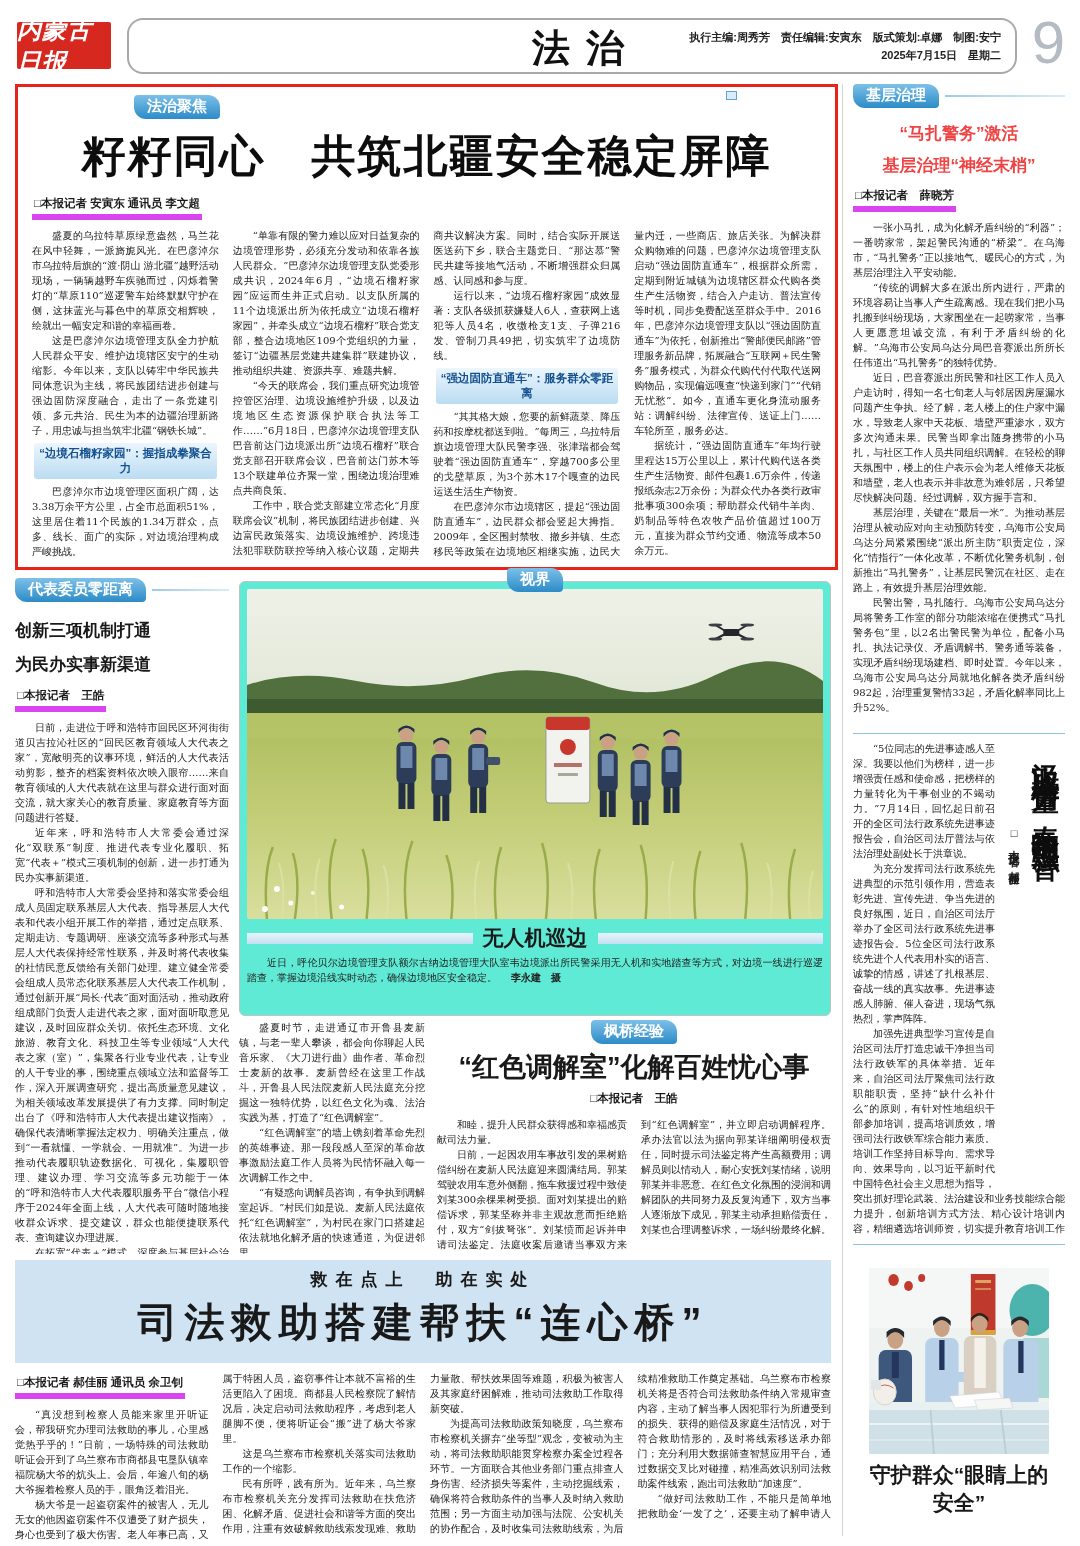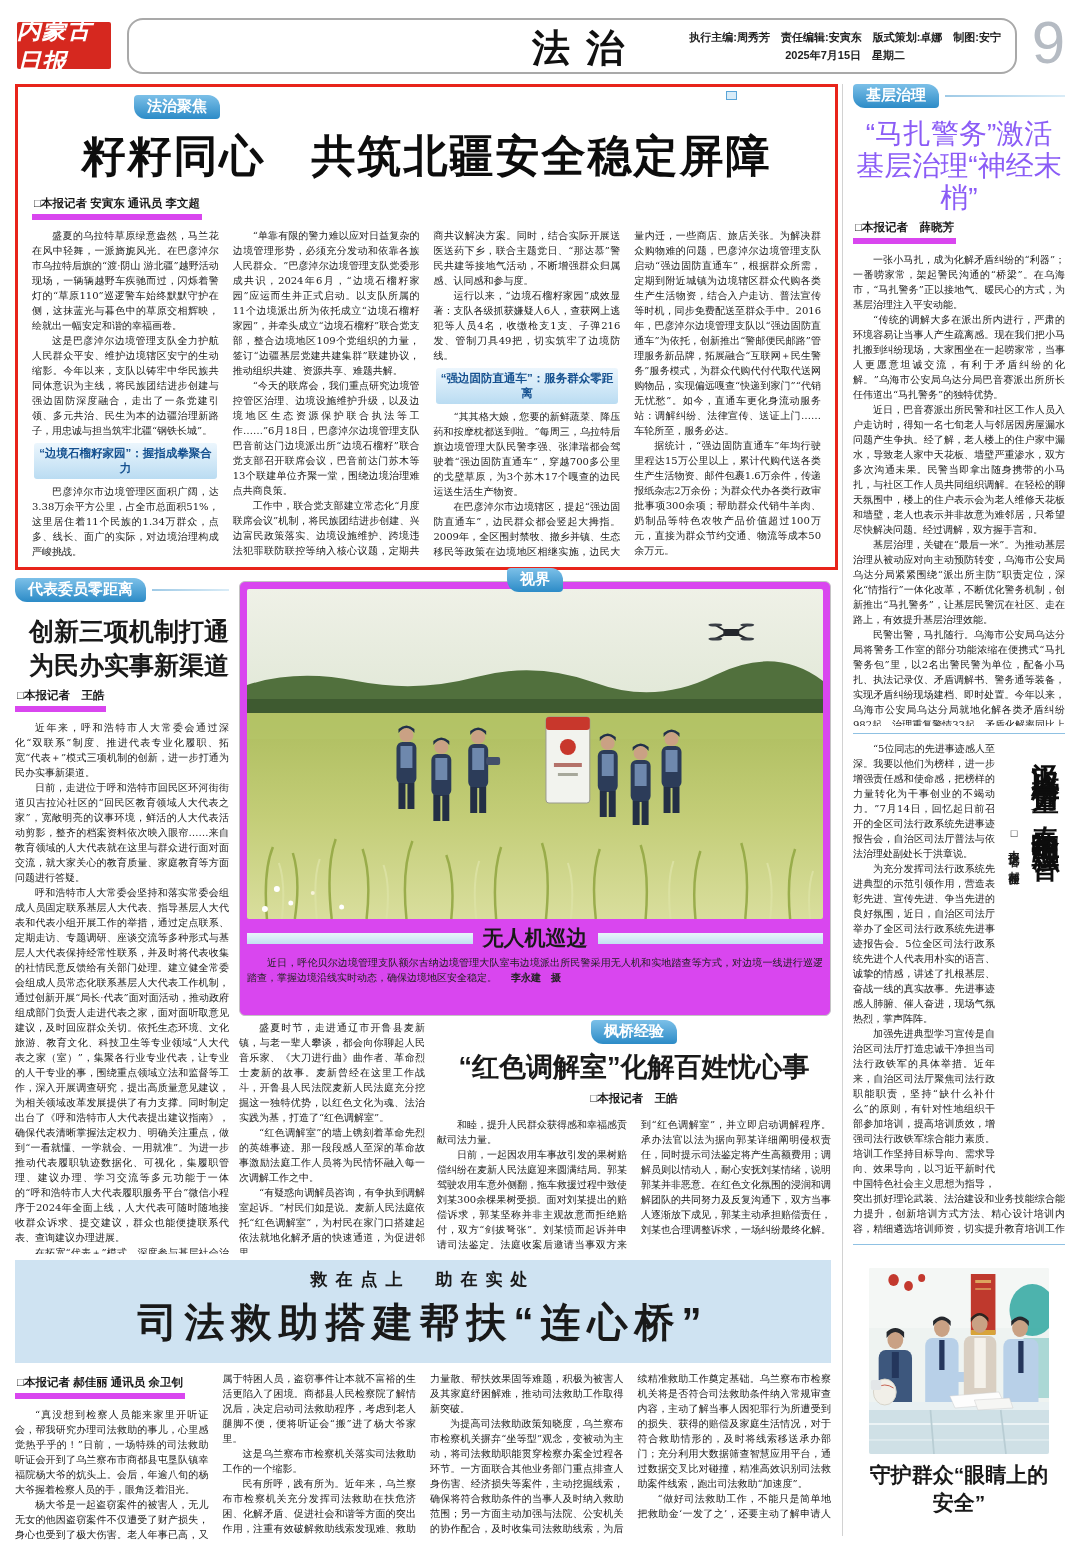--- a/index.html
+++ b/index.html
@@ -6,21 +6,21 @@
   .page{position:relative;width:1080px;height:1546px;background:#fff;overflow:hidden;
         font-family:"DejaVu Serif","Liberation Serif",serif;color:#191919;margin:0 auto;}
   
   .masthead{position:absolute;left:15px;top:12px;width:1050px;height:64px;}
   .logo{position:absolute;left:2px;top:10px;width:94px;height:47px;background:#d6281f;color:#fff;
         display:flex;align-items:center;justify-content:center;font-size:24px;font-weight:bold;
         font-style:italic;letter-spacing:1px;border-radius:2px;}
   .mast-box{position:absolute;left:112px;right:48px;top:6px;bottom:2px;border:2px solid #a9a9a9;border-radius:16px;}
   .section-title{position:absolute;left:12px;right:0;top:3px;text-align:center;font-size:38px;font-weight:900;
         letter-spacing:16px;text-indent:16px;font-family:"Liberation Sans",sans-serif;color:#111;}
-  .mast-meta{position:absolute;right:14px;top:8px;text-align:center;font-size:11px;line-height:18px;
+  .mast-meta{position:absolute;right:14px;top:8px;text-align:right;font-size:11px;line-height:18px;
         color:#222;font-weight:bold;font-family:"Liberation Sans",sans-serif;}
   .page-num{position:absolute;right:0;top:2px;font-size:60px;line-height:58px;color:#b5bbc3;
         font-family:"Liberation Sans",sans-serif;}
   
   .tag{display:inline-block;padding:2px 13px 3px;color:#fff;font-weight:bold;font-size:15px;
        background:linear-gradient(180deg,#7cc0e8,#2c8bc7);border-radius:4px 12px 4px 12px;
        font-family:"Liberation Sans",sans-serif;white-space:nowrap;}
   .tagrow{display:flex;align-items:center;gap:6px;}
   .tagline{flex:1;height:2px;background:linear-gradient(90deg,#9fcae6,#d9ecf7);}
   
@@ -37,46 +37,46 @@
   .lead{position:absolute;left:15px;top:84px;width:823px;height:486px;border:3px solid #e8241a;
         box-sizing:border-box;padding:8px 14px 8px;}
   .lead .tag{margin-left:102px;}
   .lead h1{margin:8px 0 6px;text-align:center;font-size:44px;font-weight:900;letter-spacing:2px;
            font-family:"Liberation Sans",sans-serif;color:#0d0d0d;}
   .lead-body{height:336px;}
   .marker{position:absolute;top:4px;right:98px;width:9px;height:7px;background:#d9ecf8;border:1px solid #5aa5d8;}
   
   .rightcol{position:absolute;left:842px;top:84px;width:223px;height:1452px;border-left:1px solid #d2d2d2;
             padding-left:10px;box-sizing:border-box;display:flex;flex-direction:column;}
-  .rightcol h2{margin:10px 0 2px;text-align:center;font-size:28px;line-height:32px;font-weight:400;
-            font-family:"Liberation Sans",sans-serif;color:#8b5cf6;}
+  .rightcol h2{margin:10px 0 2px;text-align:center;font-size:17px;line-height:32px;font-weight:700;
+            font-family:"Liberation Sans",sans-serif;color:#ef4444;}
   .grassroots{height:642px;overflow:hidden;}
   .single-body{overflow:hidden;}
   .divider{height:1px;background:#8fc1e3;margin:7px 0;}
   .models{height:496px;overflow:hidden;position:relative;}
   .models-body{height:100%;}
   .vert-block{float:right;writing-mode:vertical-rl;height:436px;margin:0 0 4px 8px;}
   .vert-headline{font-size:28px;font-weight:900;letter-spacing:5px;line-height:40px;
             font-family:"Liberation Sans",sans-serif;color:#0d0d0d;}
   .vert-byline{font-size:11px;font-weight:bold;letter-spacing:2px;padding-top:86px;line-height:22px;
             font-family:"Liberation Sans",sans-serif;}
   .eyebox{margin:4px 0 0;flex:1;overflow:hidden;}
   .eyebox svg{display:block;width:100%;height:186px;border-radius:2px;}
   .eyetitle{margin:7px 0 3px;text-align:center;font-size:21px;font-weight:900;
             font-family:"Liberation Sans",sans-serif;}
   .cap{margin:2px 0 0;font-size:10px;line-height:15px;text-align:justify;color:#222;text-indent:2em;}
   .credit{font-weight:bold;margin-left:14px;white-space:nowrap;font-family:"Liberation Sans",sans-serif;}
   
   .leftcol{position:absolute;left:15px;top:578px;width:214px;height:676px;overflow:hidden;}
-  .leftcol h2{margin:12px 0 2px;text-align:right;font-size:25px;line-height:34px;font-weight:900;
+  .leftcol h2{margin:12px 0 2px;text-align:left;font-size:17px;line-height:34px;font-weight:900;
             font-family:"Liberation Sans",sans-serif;}
   
   .vision{position:absolute;left:239px;top:568px;width:592px;height:448px;padding-top:13px;box-sizing:border-box;}
   .center-tag{position:absolute;top:0;left:50%;transform:translateX(-50%);z-index:2;}
-  .photo-frame{border:1px solid #c3c3c3;border-radius:6px;padding:7px 7px 4px;height:100%;box-sizing:border-box;background:#d946ef;}
+  .photo-frame{border:1px solid #c3c3c3;border-radius:6px;padding:7px 7px 4px;height:100%;box-sizing:border-box;background:#5eead4;}
   .photo-frame svg{display:block;width:100%;height:330px;border-radius:2px;}
   .ptitle{display:flex;align-items:center;gap:10px;margin:5px 0 3px;font-size:21px;font-weight:900;
           font-family:"Liberation Sans",sans-serif;}
   .ptitle::before,.ptitle::after{content:"";flex:1;height:11px;
           background:linear-gradient(180deg,#e9f4fb,#c3e0f2);}
   
   .fengqiao{position:absolute;left:239px;top:1020px;width:592px;height:234px;display:flex;gap:12px;overflow:hidden;}
   .fq-left{width:186px;flex:none;overflow:hidden;}
   .fq-right{flex:1;text-align:center;overflow:hidden;}
   .fq-right h2{margin:5px 0 2px;font-size:27px;font-weight:900;font-family:"Liberation Sans",sans-serif;}
@@ -216,22 +216,22 @@
   </aside>
 
   <article class="leftcol">
     <div class="tagrow">
       <div class="tag">代表委员零距离</div>
       <div class="tagline"></div>
     </div>
     <h2><span>创新三项机制打通</span><br><span>为民办实事新渠道</span></h2>
     <div class="byline">□本报记者　王皓</div>
     <div class="single-body">
+        <p class="para">日前，走进位于呼和浩特市回民区环河街街道贝吉拉沁社区的“回民区教育领域人大代表之家”，宽敞明亮的议事环境，鲜活的人大代表活动剪影，整齐的档案资料依次映入眼帘……来自教育领域的人大代表就在这里与群众进行面对面交流，就大家关心的教育质量、家庭教育等方面问题进行答疑。</p>
         <p class="para">近年来，呼和浩特市人大常委会通过深化“双联系”制度、推进代表专业化履职、拓宽“代表＋”模式三项机制的创新，进一步打通为民办实事新渠道。</p>
-        <p class="para">日前，走进位于呼和浩特市回民区环河街街道贝吉拉沁社区的“回民区教育领域人大代表之家”，宽敞明亮的议事环境，鲜活的人大代表活动剪影，整齐的档案资料依次映入眼帘……来自教育领域的人大代表就在这里与群众进行面对面交流，就大家关心的教育质量、家庭教育等方面问题进行答疑。</p>
         <p class="para">呼和浩特市人大常委会坚持和落实常委会组成人员固定联系基层人大代表、指导基层人大代表和代表小组开展工作的举措，通过定点联系、定期走访、专题调研、座谈交流等多种形式与基层人大代表保持经常性联系，并及时将代表收集的社情民意反馈给有关部门处理。建立健全常委会组成人员常态化联系基层人大代表工作机制，通过创新开展“局长·代表”面对面活动，推动政府组成部门负责人走进代表之家，面对面听取意见建议，及时回应群众关切。依托生态环境、文化旅游、教育文化、科技卫生等专业领域“人大代表之家（室）”，集聚各行业专业代表，让专业的人干专业的事，围绕重点领域立法和监督等工作，深入开展调查研究，提出高质量意见建议，为相关领域改革发展提供了有力支撑。同时制定出台了《呼和浩特市人大代表提出建议指南》，确保代表清晰掌握法定权力、明确关注重点，做到“一看就懂、一学就会、一用就准”。为进一步推动代表履职轨迹数据化、可视化，集履职管理、建议办理、学习交流等多元功能于一体的“呼和浩特市人大代表履职服务平台”微信小程序于2024年全面上线，人大代表可随时随地接收群众诉求、提交建议，群众也能便捷联系代表、查询建议办理进展。</p>
         <p class="para">在拓宽“代表＋”模式、深度参与基层社会治理方面，呼和浩特市人大常委会积极推行“代表＋诉前调解”机制，建立“代表＋信访代办”制度，开展“代表＋民主议事”活动，助力解决民生诉求、化解社会矛盾纠纷。</p>
       </div>
   </article>
 
   <figure class="vision" style="margin:0;">
     <div class="tag center-tag">视界</div>
     <div class="photo-frame">
       <svg viewBox="0 0 578 330" preserveAspectRatio="none">
         <defs>

